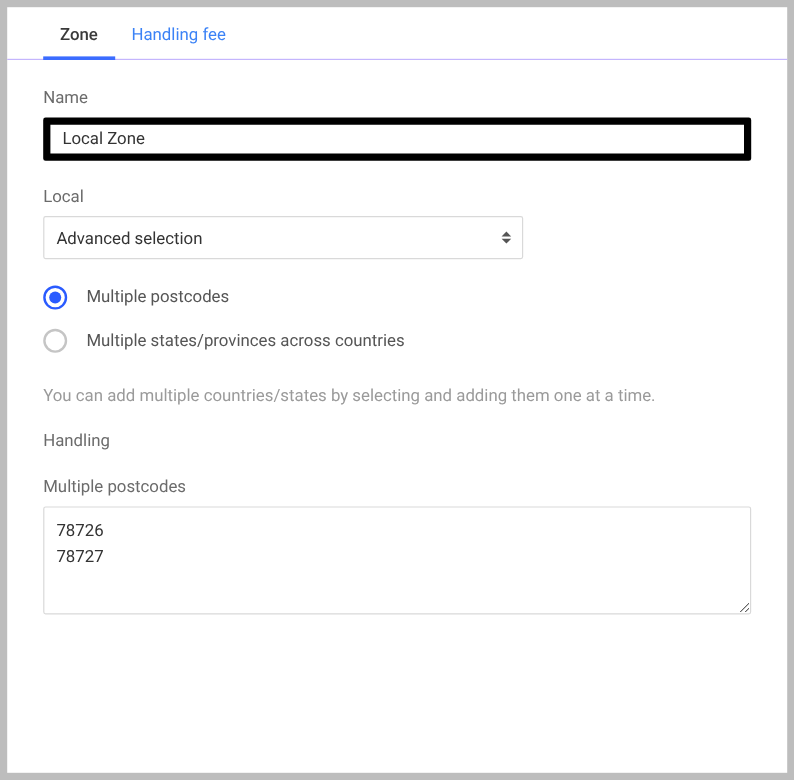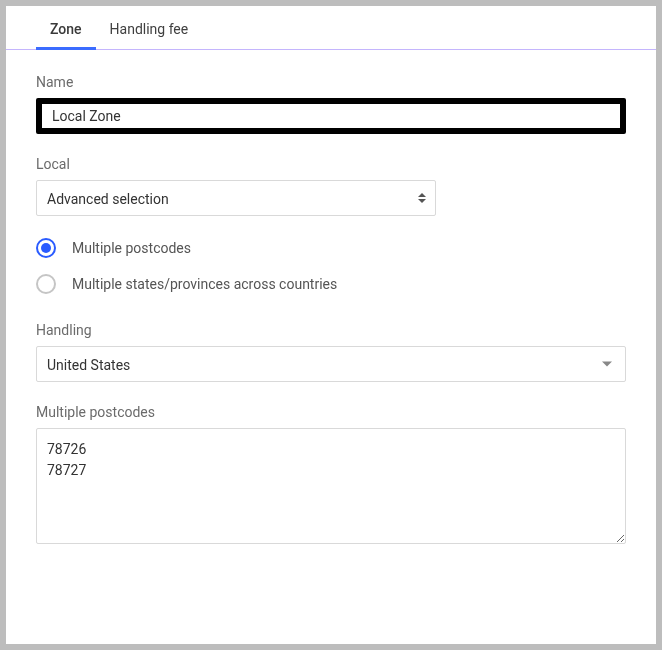--- a/index.html
+++ b/index.html
@@ -19,21 +19,21 @@
     .tabs {
       display: flex;
       padding: 0 0 0 30px;
       border-bottom: 1px solid #c4b5fd;
       height: 44px;
       align-items: flex-end;
     }
     .tab {
       padding: 12px 14px 12px;
       font-size: 14px;
-      color: #404040;
+      color: #3b82f6;
       cursor: pointer;
       position: relative;
     }
     .tab.active {
       color: #3a3a3a;
       font-weight: 500;
     }
     .tab.active::after {
       content: "";
       position: absolute;
@@ -135,21 +135,21 @@
       transform: translate(-50%, -50%);
     }
     .radio-label { font-size: 14px; color: #555; }
     .hint {
       font-size: 14px;
       color: #9a9a9a;
       margin-bottom: 22px;
     }
     .textarea {
       width: 100%;
-      height: 116px;
+      height: 90px;
       border: 1px solid #d9d9d9;
       border-radius: 2px;
       padding: 10px;
       font-size: 14px;
       color: #333;
       font-family: inherit;
       line-height: 1.5;
       resize: both;
     }
   </style>
@@ -185,27 +185,24 @@
       <div class="radio-row selected">
         <div class="radio-circle"></div>
         <div class="radio-label">Multiple postcodes</div>
       </div>
       <div class="radio-row">
         <div class="radio-circle"></div>
         <div class="radio-label">Multiple states/provinces across countries</div>
       </div>
     </div>
 
+    <div class="hint">You can add multiple countries/states by selecting and adding them one at a time.</div>
 
     <div class="field-group">
       <div class="label">Handling</div>
-      <div class="select-wrap full">
-        <div class="select" style="line-height:36px;">United States</div>
-        <div class="dropdown-icon"></div>
-      </div>
     </div>
 
     <div class="field-group" style="margin-bottom:0;">
       <div class="label">Multiple postcodes</div>
       <textarea class="textarea" style="">78726
 78727</textarea>
     </div>
 
   </div>
 </div>

